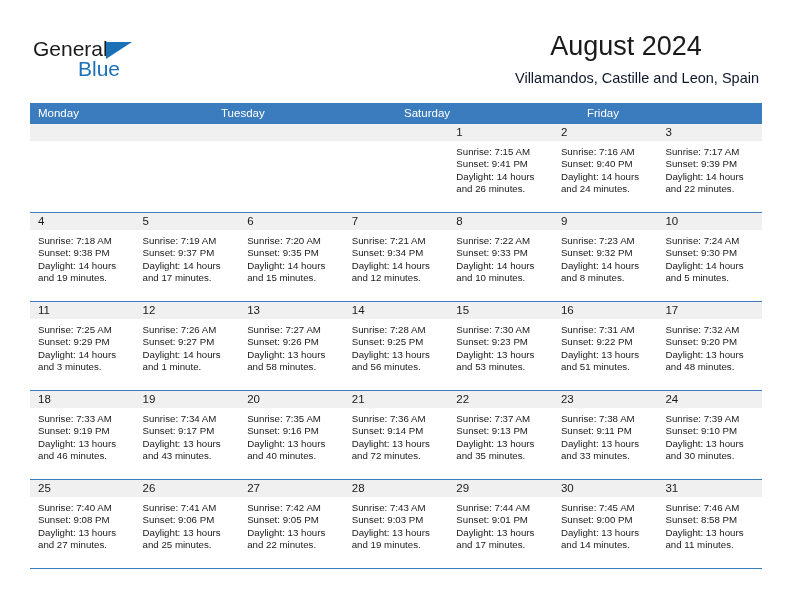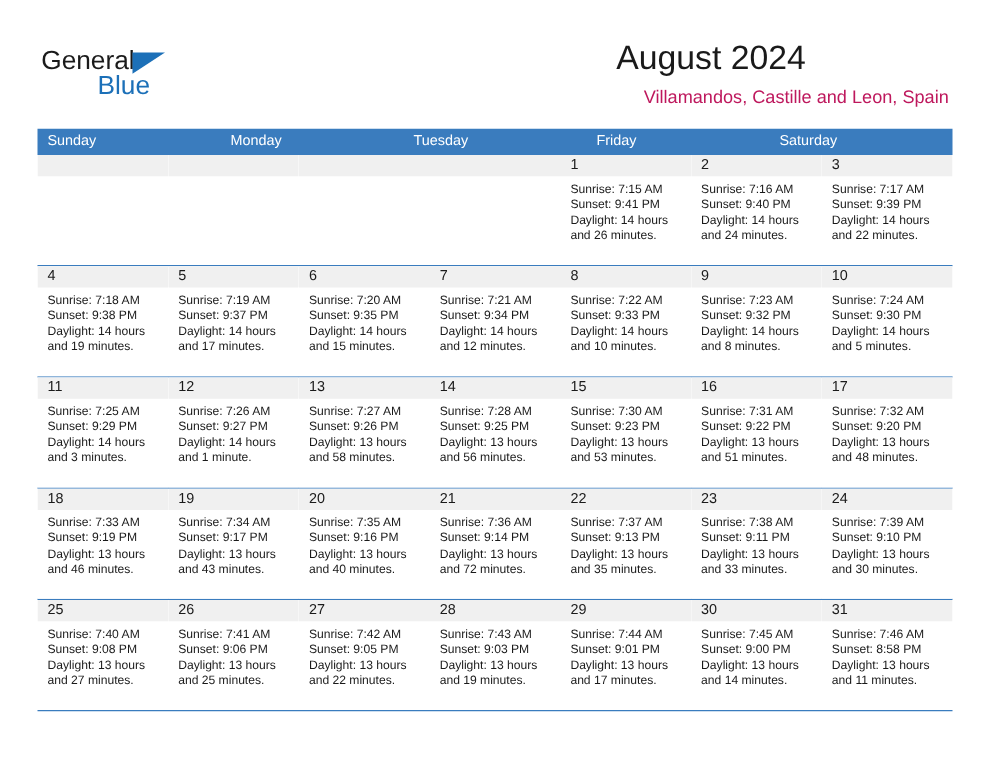--- a/index.html
+++ b/index.html
@@ -63,31 +63,31 @@
     color: #1c70b8;
     font-family: "Liberation Sans", sans-serif;
     line-height: 22px;
     margin-left: 16px;
   }
 
   .title-block {
     position: absolute;
     right: 33px;
     top: 30px;
-    text-align: left;
+    text-align: center;
   }
   .cal-title {
     font-size: 27px;
     color: #1a1a1a;
     line-height: 32px;
     white-space: nowrap;
   }
   .cal-subtitle {
     font-size: 14.5px;
-    color: #be185d;
+    color: #0f172a;
     line-height: 20px;
     margin-top: 6px;
     white-space: nowrap;
     margin-left: 22px;
   }
 
   
   .calendar {
     position: absolute;
     left: 30px;
@@ -155,25 +155,24 @@
       <span class="logo-blue">Blue</span>
     </div>
     <div class="title-block">
       <div class="cal-title">August 2024</div>
       <div class="cal-subtitle">Villamandos, Castille and Leon, Spain</div>
     </div>
   </div>
 
   <div class="calendar">
     <div class="weekdays">
-      <div class="weekday">Sunday</div>
       <div class="weekday">Monday</div>
       <div class="weekday">Tuesday</div>
+      <div class="weekday">Saturday</div>
       <div class="weekday">Friday</div>
-      <div class="weekday">Saturday</div>
     </div>
 
     <div class="week">
       <div class="day empty">
         <div class="day-num-band"></div>
 
       </div>
       <div class="day empty">
         <div class="day-num-band"></div>
 

